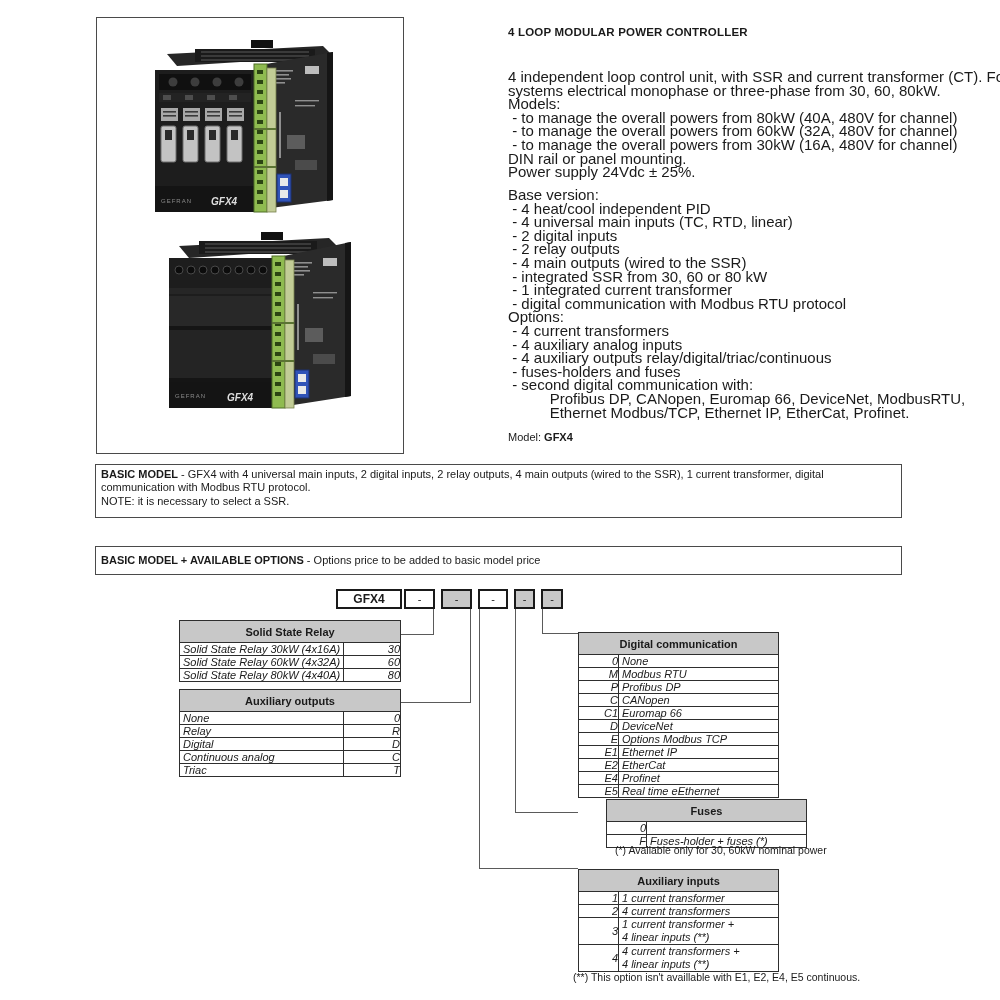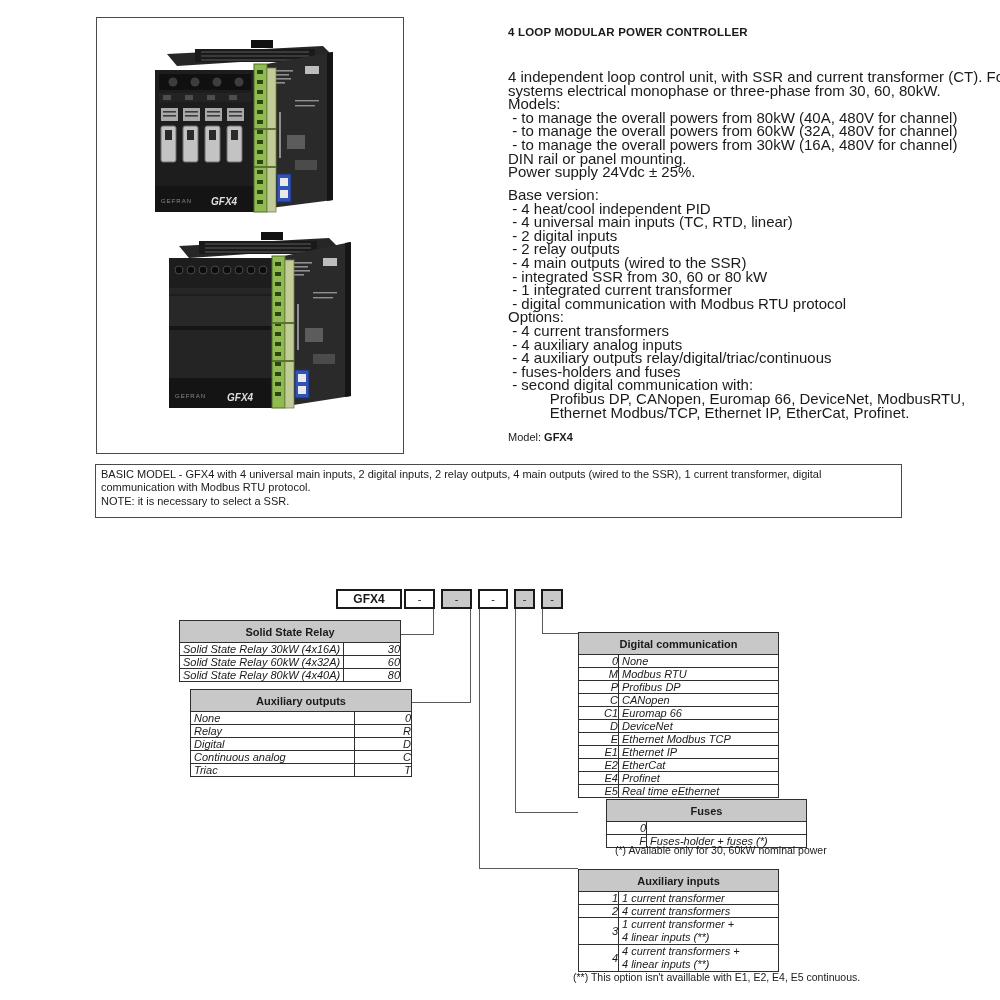--- a/index.html
+++ b/index.html
@@ -17,21 +17,21 @@
   .textblock { white-space:pre; font-size:15px; line-height:13.6px; }
   #prod-desc { left:508px; top:70px; }
   #prod-base { left:508px; top:188px; }
   #model-line { left:508px; top:431px; font-size:11px; }
   #model-line b { font-weight:bold; }
 
   
   .frame { border:1px solid #4a4a4a; background:#fff; font-size:11px; line-height:13.4px; padding:3px 5px 2px 5px; }
   #basic-box { left:95px; top:464px; width:807px; height:54px; }
   #options-box { left:95px; top:546px; width:807px; height:29px; padding-top:7px; }
-  .frame b { font-weight:normal; }
+  .frame b { font-weight:bold; }
 
   
   .codebox { position:absolute; top:589px; height:20px; border:2px solid #1a1a1a; background:#fff;
              font-size:11px; text-align:center; line-height:16px; }
   .codebox.model { font-weight:bold; font-size:12px; }
   .codebox.gray { background:#c8c8c8; }
 
   
   .line { position:absolute; background:#5a5a5a; }
 
@@ -260,20 +260,23 @@
  - second digital communication with:
           Profibus DP, CANopen, Euromap 66, DeviceNet, ModbusRTU,
           Ethernet Modbus/TCP, Ethernet IP, EtherCat, Profinet.</div>
   <div id="model-line" class="abs"><span>Model: </span><b>GFX4</b></div>
 
   <div id="basic-box" class="abs frame">
     <div><b>BASIC MODEL</b><span> - GFX4 with 4 universal main inputs, 2 digital inputs, 2 relay outputs, 4 main outputs (wired to the SSR), 1 current transformer, digital communication with Modbus RTU protocol.</span></div>
     <div>NOTE: it is necessary to select a SSR.</div>
   </div>
 
+  <div id="options-box" class="abs frame">
+    <b>BASIC MODEL + AVAILABLE OPTIONS</b><span> - Options price to be added to basic model price</span>
+  </div>
 
   <div class="codebox model" style="left:336px;width:66px;">GFX4</div>
   <div class="codebox" style="left:404px;width:31px;">-</div>
   <div class="codebox gray" style="left:441px;width:31px;">-</div>
   <div class="codebox" style="left:478px;width:30px;">-</div>
   <div class="codebox gray" style="left:514px;width:21px;">-</div>
   <div class="codebox gray" style="left:541px;width:22px;">-</div>
 
   <div class="line" style="left:433px;top:609px;width:1px;height:26px;"></div>
   <div class="line" style="left:400px;top:634px;width:34px;height:1px;"></div>
@@ -303,21 +306,21 @@
           <td>Solid State Relay 60kW (4x32A)</td>
           <td class="code">60</td>
         </tr>
     <tr>
           <td>Solid State Relay 80kW (4x40A)</td>
           <td class="code">80</td>
         </tr>
   </tbody>
     </table>
 
-  <table class="tbl" style="left:190px;top:689px;width:221px;">
+  <table class="tbl" style="left:179px;top:689px;width:221px;">
     <colgroup>
         <col style="width:164px">
         <col style="width:57px">
       </colgroup>
     <tbody>
         <tr>
           <th colspan="2">Auxiliary outputs</th>
         </tr>
     <tr>
           <td>None</td>
@@ -370,21 +373,21 @@
     <tr>
           <td class="code">C1</td>
           <td>Euromap 66</td>
         </tr>
     <tr>
           <td class="code">D</td>
           <td>DeviceNet</td>
         </tr>
     <tr>
           <td class="code">E</td>
-          <td>Ethernet Modbus TCP</td>
+          <td>Options Modbus TCP</td>
         </tr>
     <tr>
           <td class="code">E1</td>
           <td>Ethernet IP</td>
         </tr>
     <tr>
           <td class="code">E2</td>
           <td>EtherCat</td>
         </tr>
     <tr>

